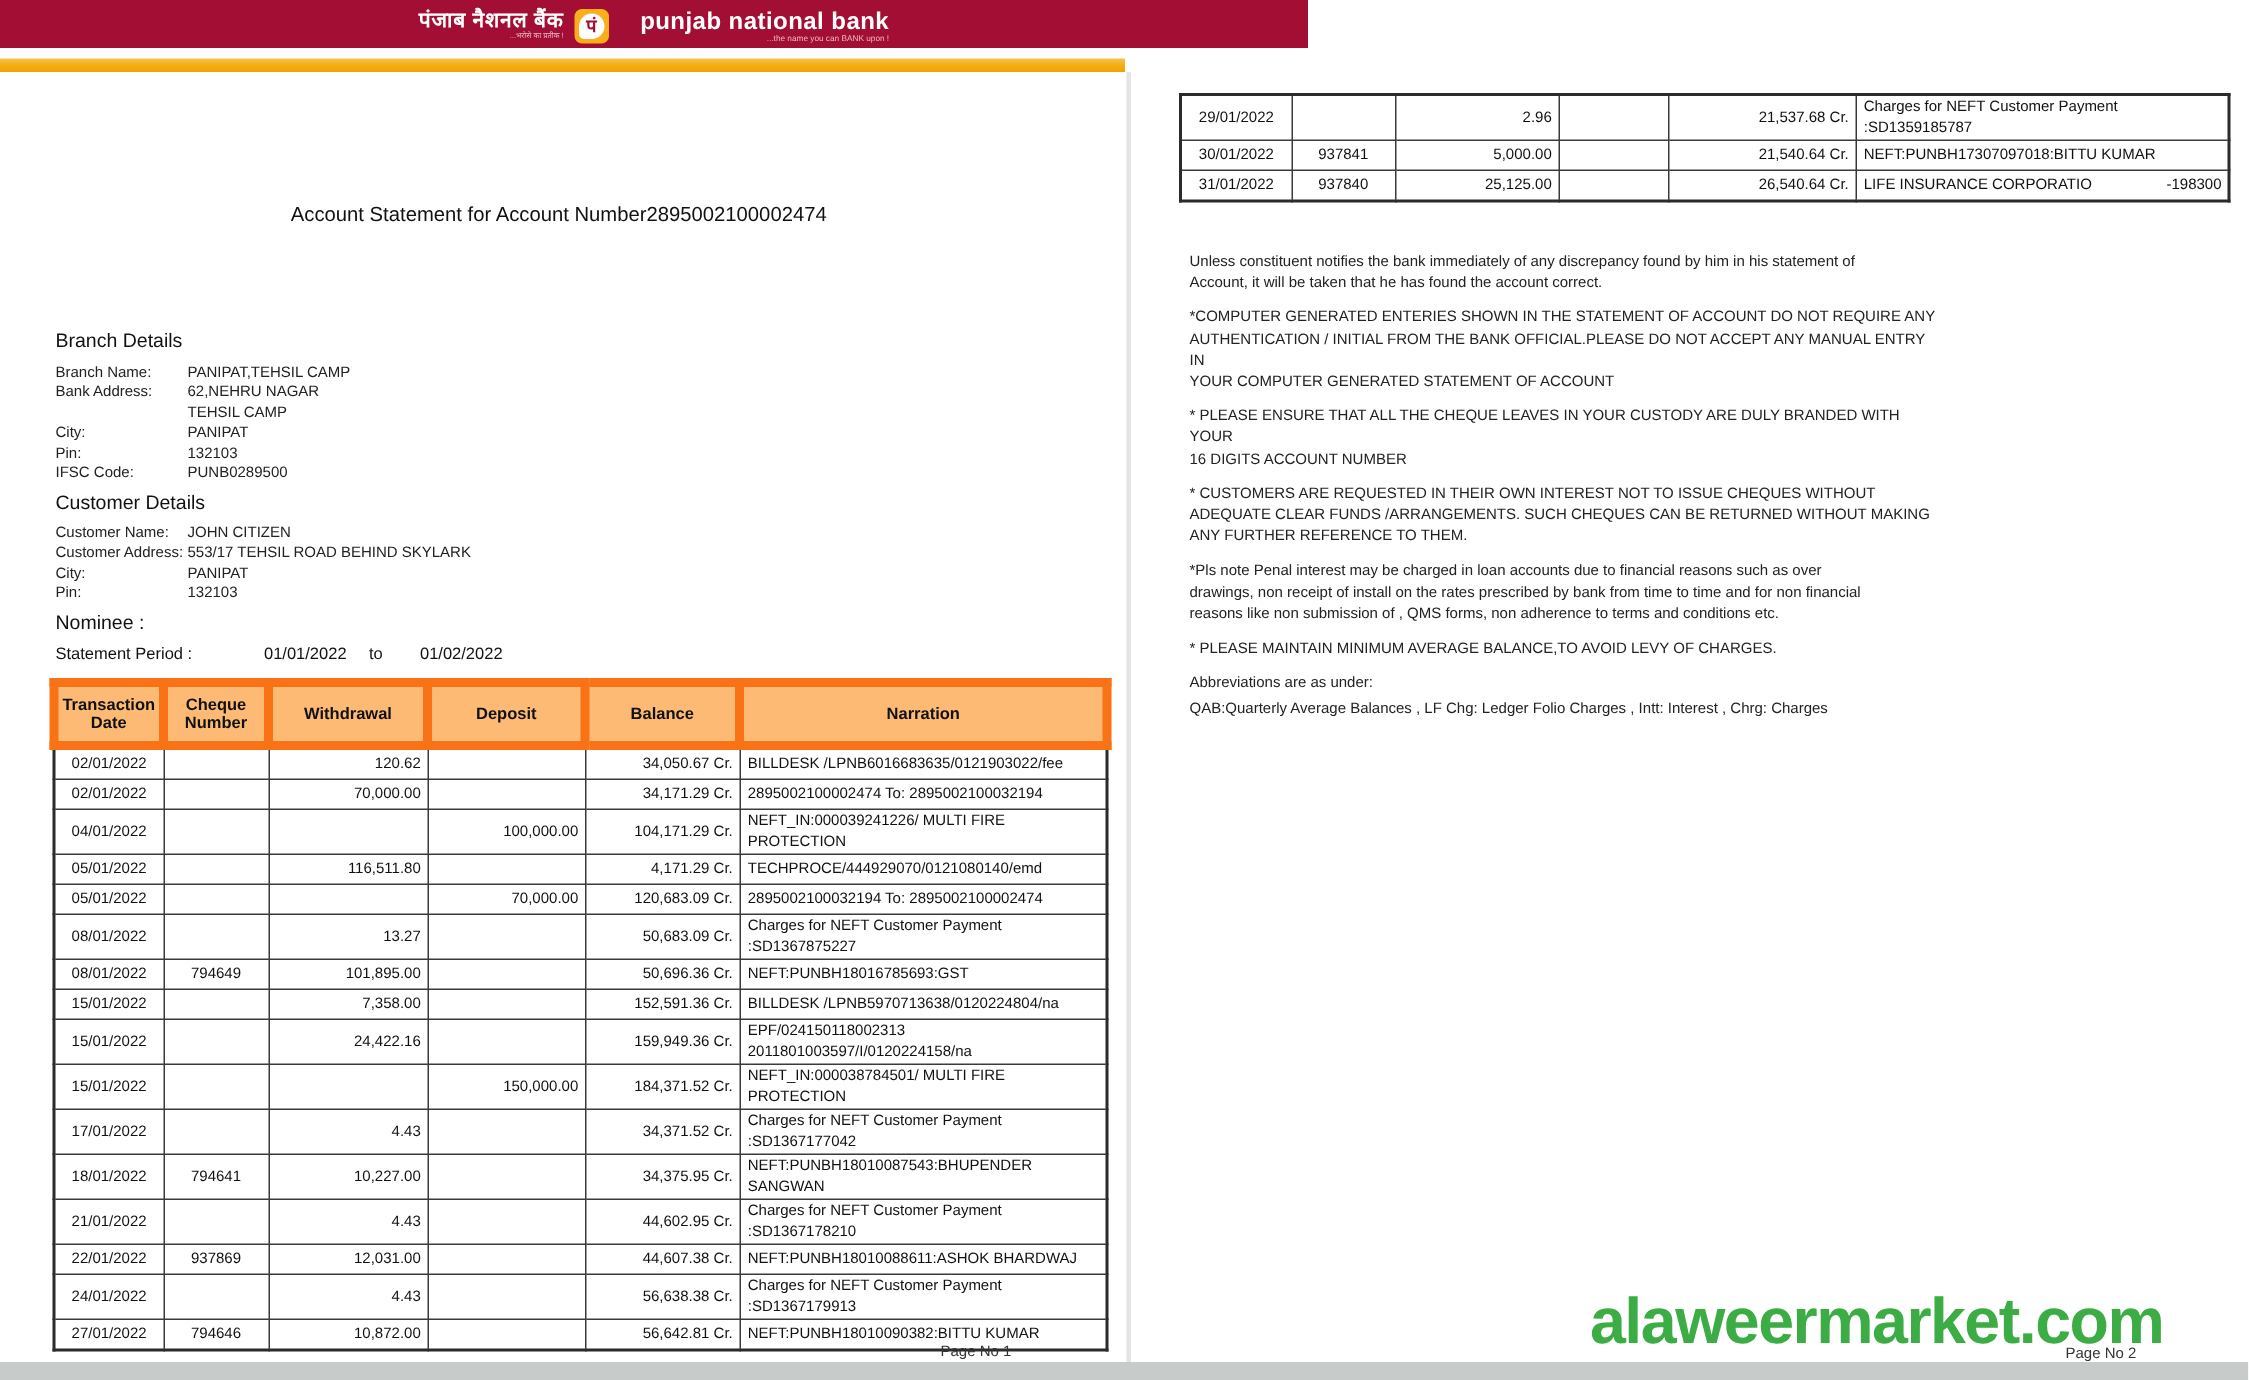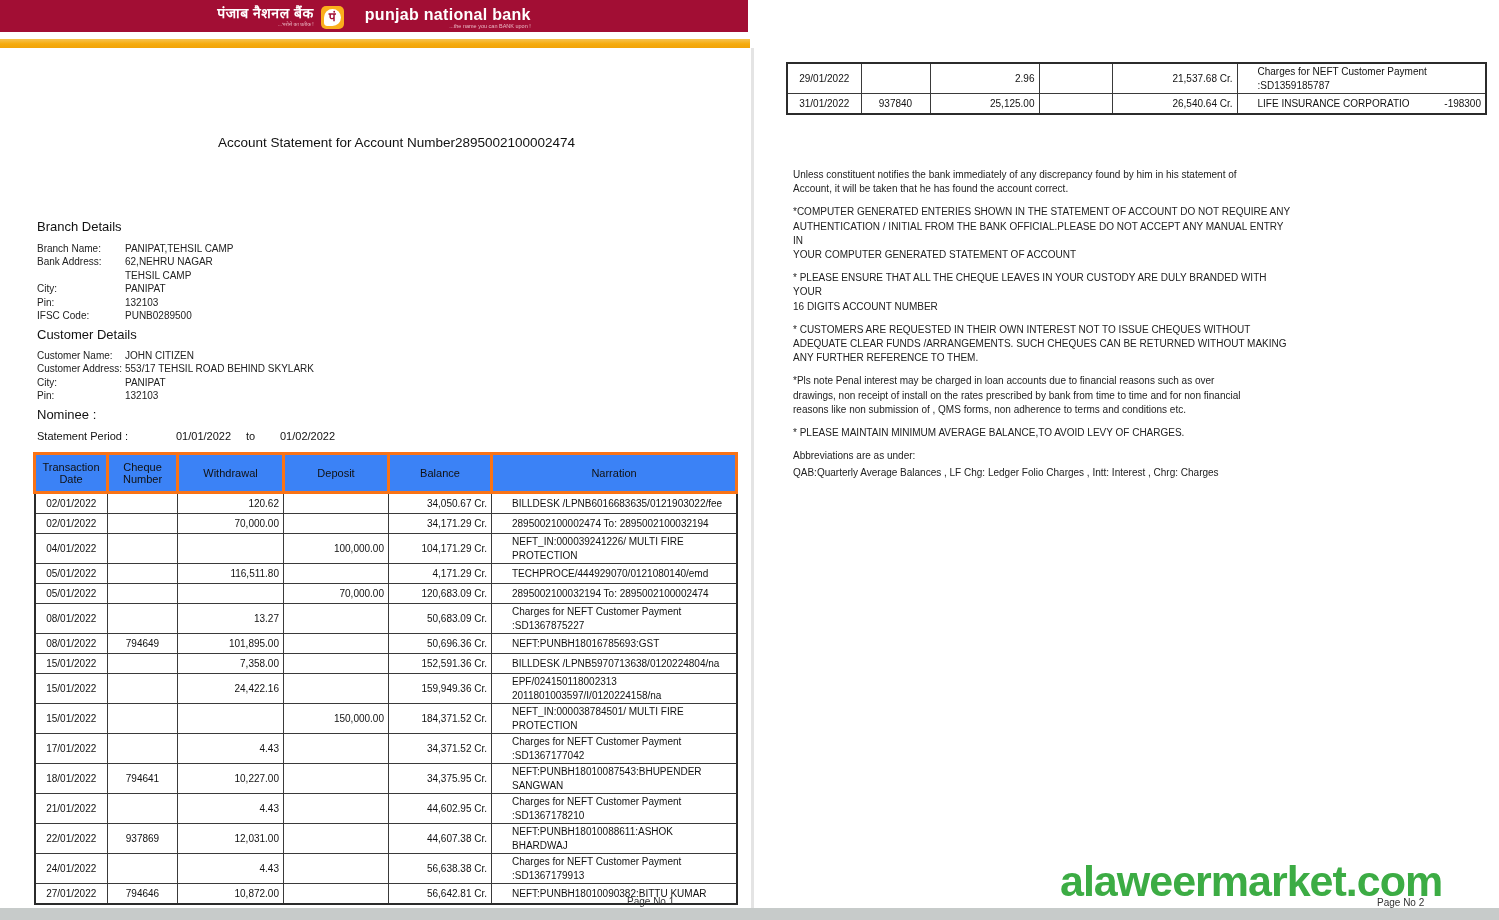--- a/index.html
+++ b/index.html
@@ -1,66 +1,66 @@
 <!DOCTYPE html>
 <html><head>
 <meta charset="utf-8">
 <style>
   html,body{margin:0;padding:0;background:#fff;}
   .canvas{position:relative;width:1499px;height:920px;background:#ffffff;
           font-family:"Liberation Sans", sans-serif;color:#1a1a1a;overflow:hidden;}
 
   
-  .banner{position:absolute;left:0;top:0;width:748px;height:32px;background:#A20E34;
+  .banner{position:absolute;left:0;top:0;width:872px;height:32px;background:#A20E34;
           display:flex;align-items:center;justify-content:center;}
   .banner-inner{display:flex;align-items:flex-start;gap:7px;margin-top:3px;}
   .hindi-block{color:#fff;}
   .hindi-name{display:block;font-size:14px;font-weight:bold;line-height:15px;letter-spacing:.5px;}
   .hindi-tag{display:block;font-size:5px;color:#EBBAC6;text-align:right;line-height:6px;}
   .logo-box{width:23px;height:23px;background:#FAAE1C;border-radius:5px;position:relative;
             display:flex;align-items:center;justify-content:center;flex:0 0 auto;}
   .logo-inner{position:absolute;left:3px;top:3px;width:17px;height:17px;background:#fff;border-radius:50% 50% 50% 20%;}
   .logo-glyph{position:relative;color:#A20E34;font-weight:bold;font-size:12px;line-height:12px;}
   .eng-block{color:#fff;}
   .eng-name{display:block;font-size:16px;font-weight:bold;line-height:17px;letter-spacing:.3px;padding-left:14px;}
   .eng-tag{display:block;font-size:5.5px;color:#EBBAC6;text-align:right;line-height:7px;}
   .stripe{position:absolute;left:0;top:39px;width:750px;height:9px;
           background:linear-gradient(180deg,#F6C250 0%,#F5AB0D 55%,#F1A309 100%);}
 
   
   .page-divider{position:absolute;left:751px;top:48px;width:3px;height:860px;background:#E4E4E4;}
   .bottom-bar{position:absolute;left:0;top:908px;width:1499px;height:12px;background:#C7CBCA;}
 
   
-  .title{position:absolute;left:0;top:135px;width:745px;text-align:center;font-size:13.5px;color:#111;padding-left:24px;}
+  .title{position:absolute;left:0;top:135px;width:745px;text-align:center;font-size:13.5px;color:#111;}
   .section-heading{position:absolute;left:37px;font-size:13px;color:#111;}
   .h-branch{top:219px;}
   .h-customer{top:327px;}
   .kv-list{position:absolute;left:37px;font-size:10px;color:#222;}
   .kv-branch{top:242px;}
   .kv-customer{top:349px;}
   .kv-row{display:flex;line-height:13.4px;}
   .kv-label{width:88px;flex:0 0 auto;}
   .kv-value{white-space:pre;}
   .nominee{position:absolute;left:37px;top:407px;font-size:13px;color:#111;}
   .period{position:absolute;left:37px;top:430px;font-size:11px;display:flex;color:#111;}
   .period .p-lbl{width:139px;}
   .period .p-from{width:70px;}
   .period .p-toword{width:34px;}
 
   
   table.txn{border-collapse:collapse;table-layout:fixed;font-size:10px;color:#111;
             border:2px solid #2b2b2b;}
-  .txn th{background:#3b82f6;font-weight:normal;font-size:11px;height:34px;
-          border:3px solid #f97316;white-space:pre-line;text-align:center;vertical-align:middle;}
+  .txn th{background:#fdba74;font-weight:bold;font-size:11px;height:34px;
+          border:6px solid #f97316;white-space:pre-line;text-align:center;vertical-align:middle;}
   .txn td{border:1px solid #3a3a3a;height:17px;padding:1px 4px;line-height:13.5px;vertical-align:middle;}
   .txn .c-date{text-align:center;}
   .txn .c-cheque{text-align:center;}
   .txn .c-amount{text-align:right;padding-right:4px;}
-  .txn .c-narr{text-align:left;padding-left:20px;white-space:pre-line;}
+  .txn .c-narr{text-align:left;padding-left:5px;white-space:pre-line;}
   .nr-right{float:right;}
   .table1{position:absolute;left:33px;top:452px;width:702px;}
   .table2{position:absolute;left:786px;top:62px;width:701px;}
 
   .pageno{position:absolute;font-size:10px;color:#333;}
   .pageno1{left:627px;top:896px;}
   .pageno2{left:1377px;top:897px;}
 
   
   .notes{position:absolute;left:793px;top:168px;width:500px;font-size:10px;color:#222;}
@@ -326,20 +326,28 @@
     </colgroup>
     <tbody id="txn-body-2">
         <tr>
           <td class="c-date">29/01/2022</td>
           <td class="c-cheque"></td>
           <td class="c-amount">2.96</td>
           <td class="c-amount"></td>
           <td class="c-amount">21,537.68 Cr.</td>
           <td class="c-narr">Charges for NEFT Customer Payment
 :SD1359185787</td>
+        </tr>
+        <tr>
+          <td class="c-date">30/01/2022</td>
+          <td class="c-cheque">937841</td>
+          <td class="c-amount">5,000.00</td>
+          <td class="c-amount"></td>
+          <td class="c-amount">21,540.64 Cr.</td>
+          <td class="c-narr">NEFT:PUNBH17307097018:BITTU KUMAR</td>
         </tr>
         <tr>
           <td class="c-date">31/01/2022</td>
           <td class="c-cheque">937840</td>
           <td class="c-amount">25,125.00</td>
           <td class="c-amount"></td>
           <td class="c-amount">26,540.64 Cr.</td>
           <td class="c-narr">LIFE INSURANCE CORPORATIO<span class="nr-right">-198300</span></td>
         </tr>
       </tbody>

